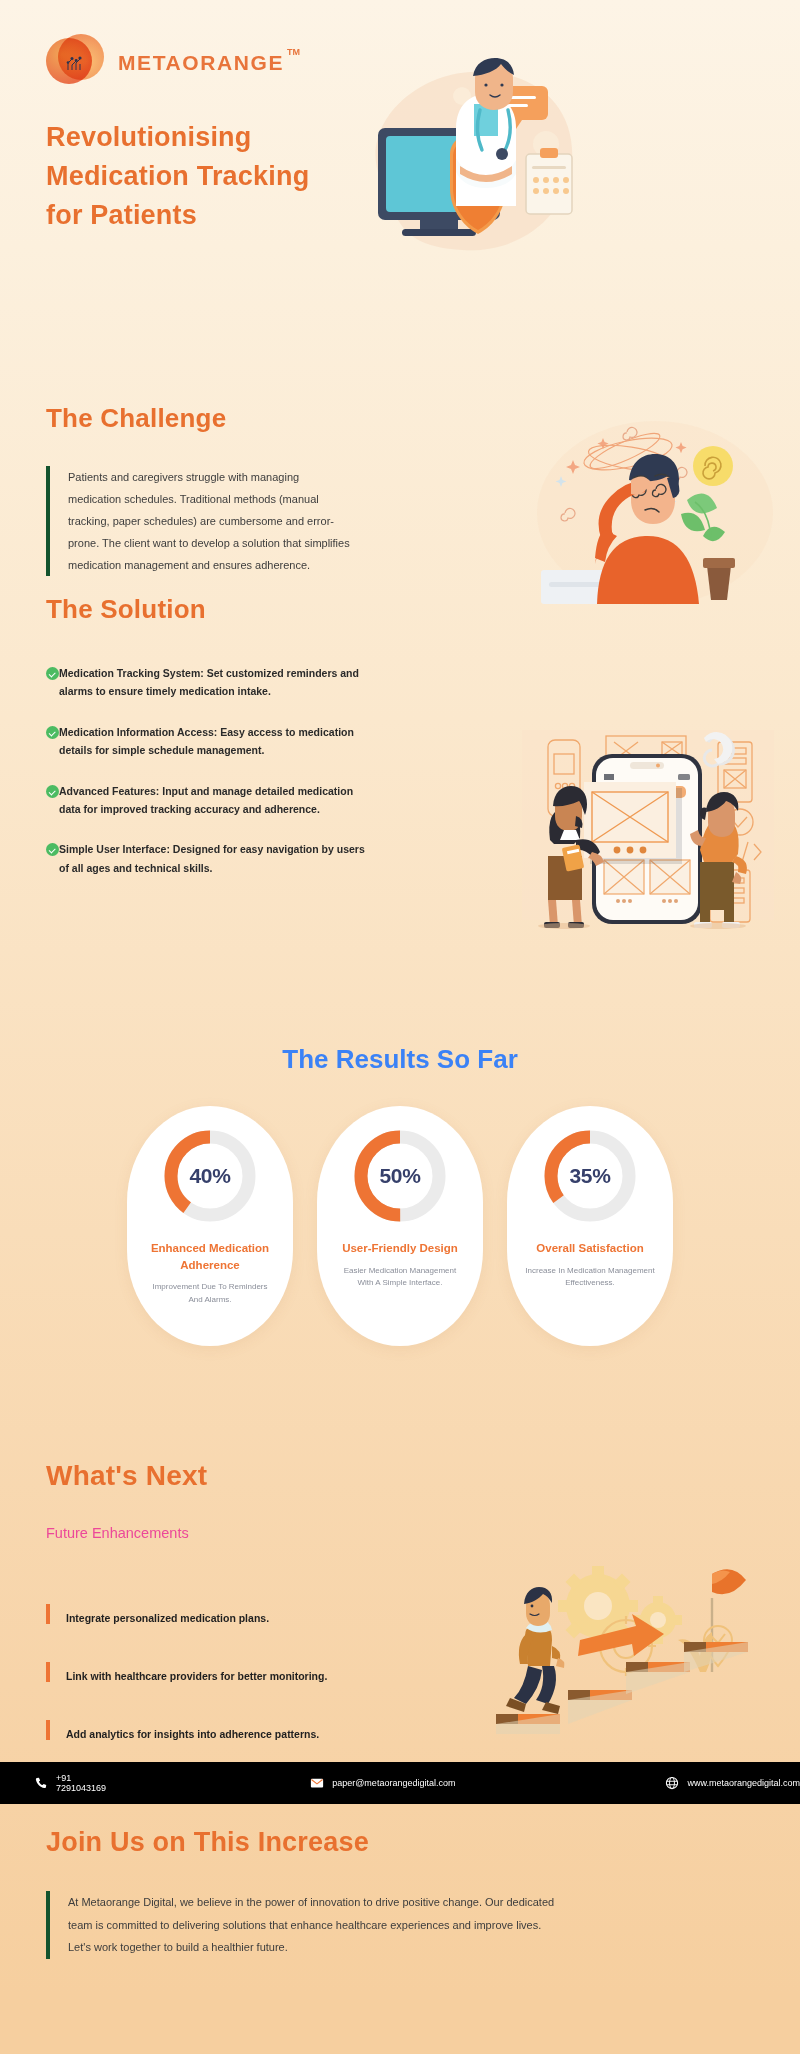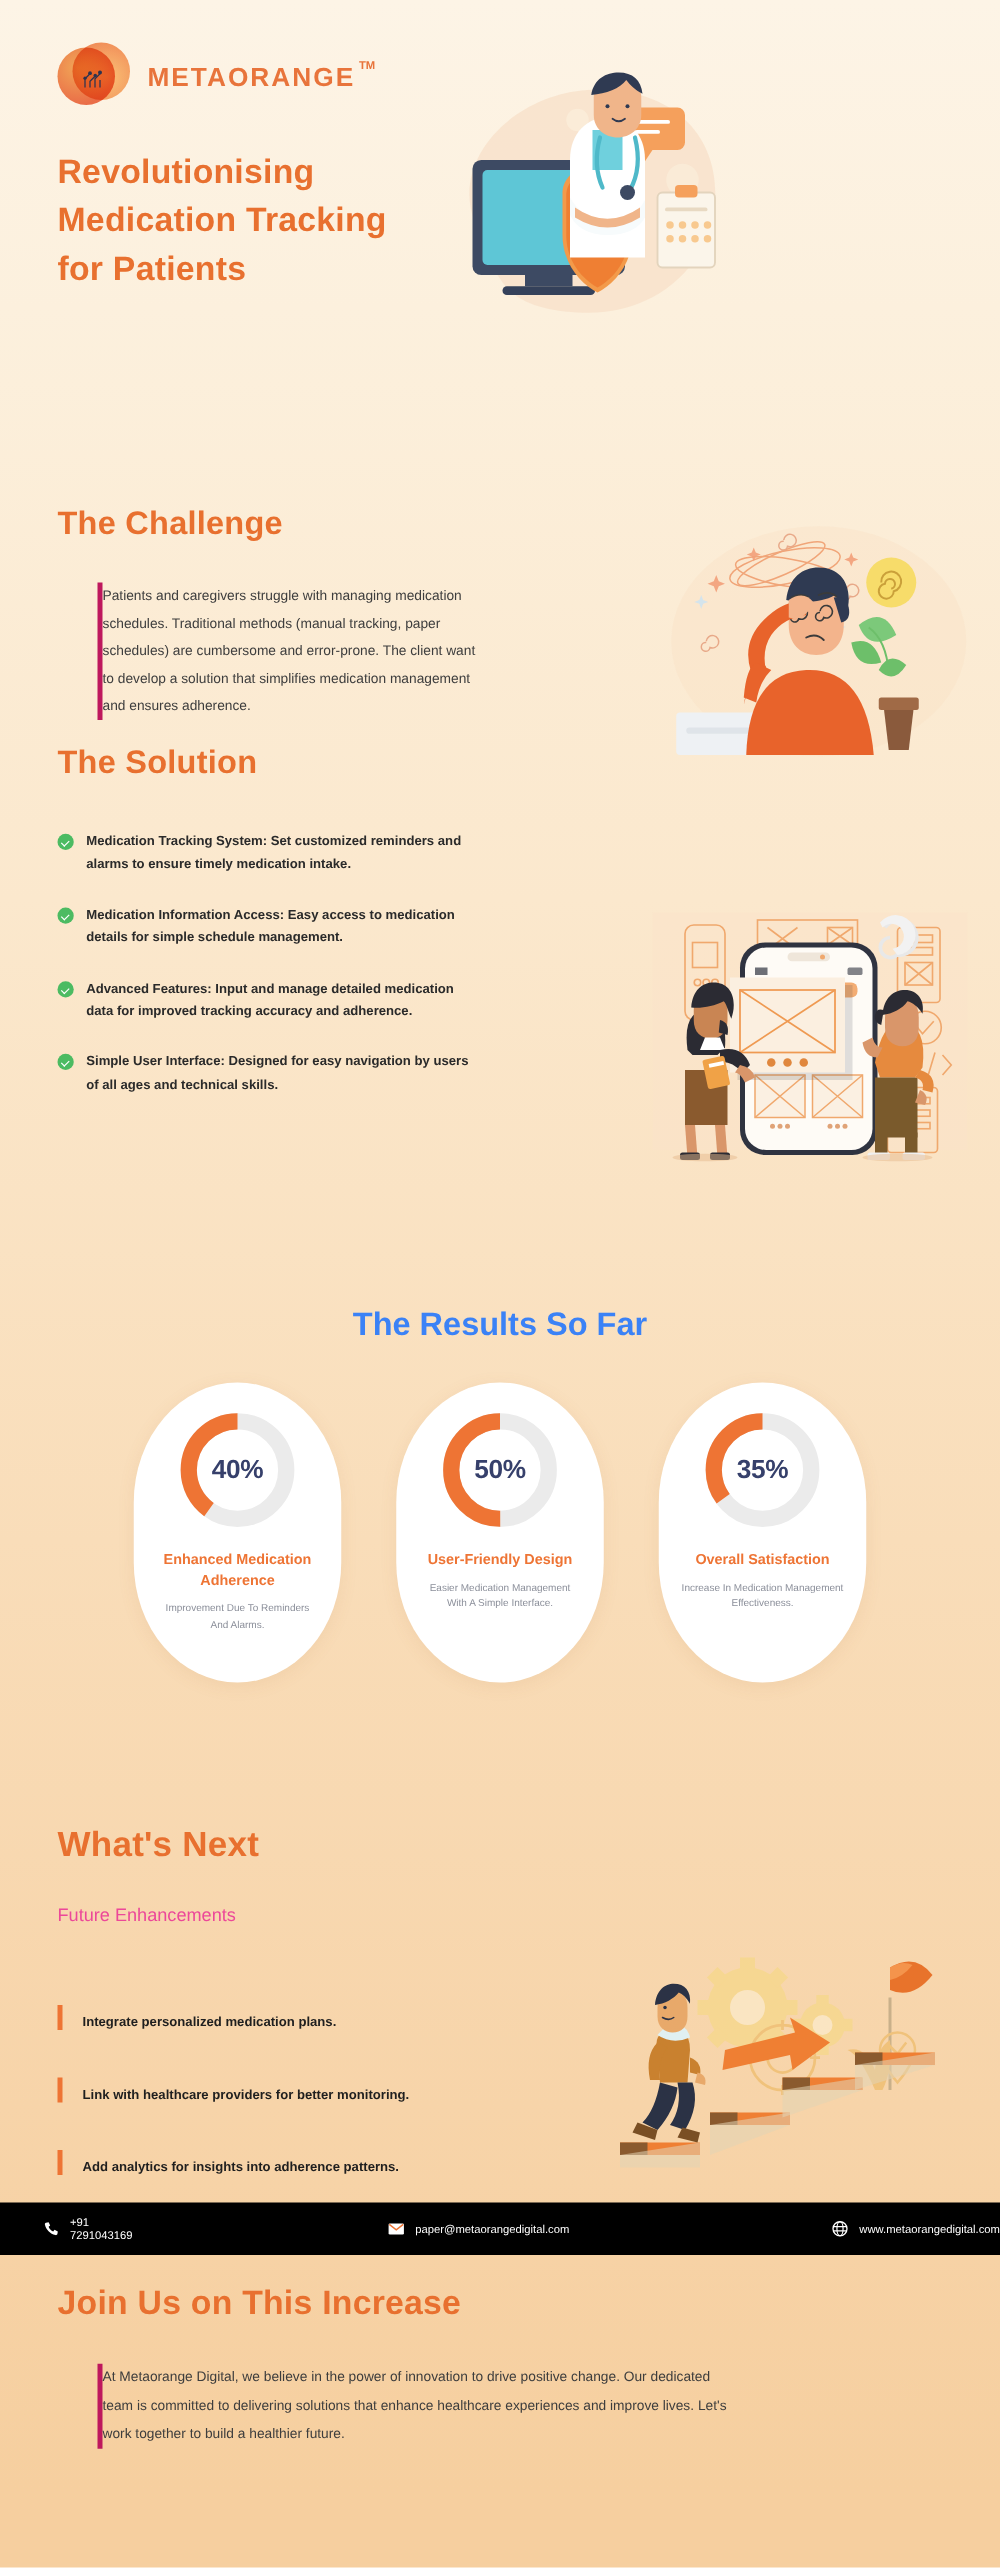--- a/index.html
+++ b/index.html
@@ -31,36 +31,36 @@
 
   
   .hero-title { position:absolute; left:46px; top:118px; width:340px;
     font-size:27px; line-height:1.45; font-weight:bold; color:#e8702f; letter-spacing:.2px; }
   .hero-art { position:absolute; left:350px; top:58px; width:230px; height:210px; }
 
   
   .sec-h { position:absolute; font-size:26px; font-weight:bold; color:#e8702f; letter-spacing:.2px; }
 
   
-  .quote { position:absolute; border-left:4px solid #be185d; 
-    font-size:11px; line-height:2.0; color:#3d3d3d;margin-left:32px; }
+  .quote { position:absolute; border-left:4px solid #14532d; padding-left:18px;
+    font-size:11px; line-height:2.0; color:#3d3d3d; }
 
   
   .check-list { position:absolute; left:46px; width:330px; }
-  .check-item { display:flex; gap:10px; margin-bottom:22px; align-items:flex-start; }
+  .check-item { display:flex; margin-bottom:22px; align-items:flex-start; }
   .check-ico { width:13px; height:13px; flex:0 0 13px; margin-top:3px; border-radius:50%;
      background:#4cbb62; position:relative; }
   .check-ico:after { content:""; position:absolute; left:3.2px; top:5.2px; width:5px; height:2.5px;
      border-left:1.7px solid #fff; border-bottom:1.7px solid #fff; transform:rotate(-45deg); }
   .check-tx { font-size:10.5px; line-height:1.75; color:#2a2a2a; font-weight:bold; }
 
   
   .results-h { position:absolute; top:1044px; width:800px; text-align:center;
      font-size:26px; font-weight:bold; color:#3b82f6; }
-  .cards { position:absolute; top:1106px; left:0; width:800px; display:flex; justify-content:center; gap:44px; }
+  .cards { position:absolute; top:1106px; left:0; width:800px; display:flex; justify-content:center; gap:24px; }
   .card { width:166px; height:240px; background:#fff; border-radius:83px 83px 83px 83px/96px 96px 96px 96px;
      box-shadow:0 3px 14px rgba(180,120,70,.10); display:flex; flex-direction:column;
      align-items:center; padding-top:24px; }
   .donut { width:92px; height:92px; position:relative; }
   .donut .hole { position:absolute; left:14px; top:14px; width:64px; height:64px; border-radius:50%;
      background:#fff; display:flex; align-items:center; justify-content:center; }
   .donut .val { font-size:21px; font-weight:bold; color:#36406b; letter-spacing:-.3px; }
   .card-title { margin-top:18px; font-size:11.5px; font-weight:bold; color:#ee7434;
      text-align:center; line-height:1.45; }
   .card-desc { margin-top:8px; font-size:8px; color:#8b8f9a; text-align:center; line-height:1.6; width:130px; }

